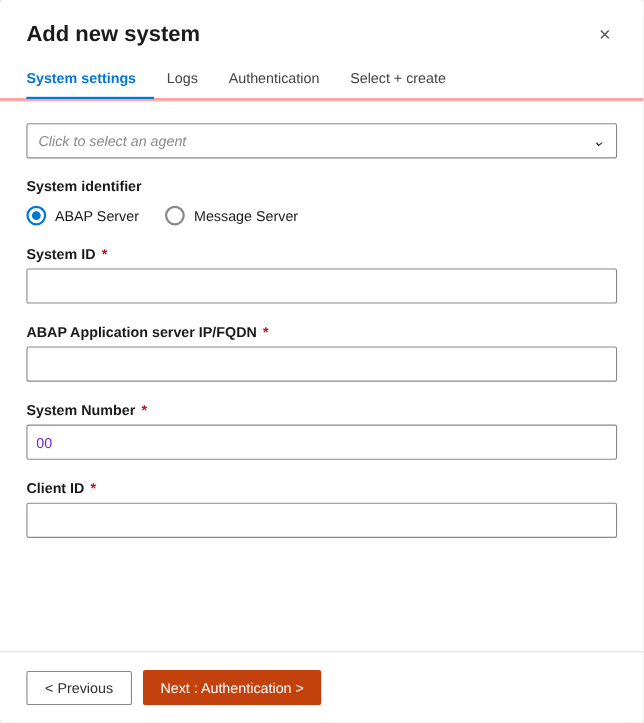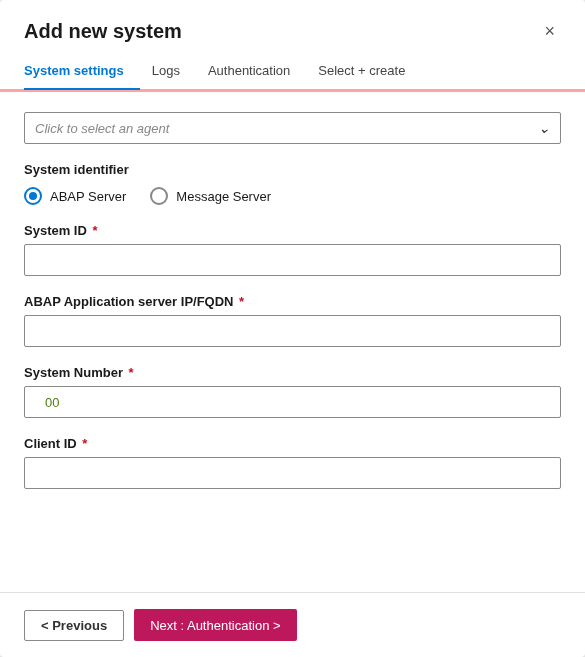--- a/index.html
+++ b/index.html
@@ -135,45 +135,44 @@
       width: 8px;
       height: 8px;
       border-radius: 50%;
       background: #0078d4;
     }
     .text-input {
       width: 100%;
       height: 32px;
       border: 1px solid #8a8886;
       border-radius: 2px;
-      padding: 0 20px;
-      font-size: 13px;
-      color: #4d7c0f;
+      padding: 0 8px;
+      font-size: 13px;
+      color: #6d28d9;
       outline: none;
     }
     .modal-footer {
       padding: 16px 24px;
       border-top: 1px solid #e0e0e0;
       display: flex;
       gap: 10px;
       align-items: center;
     }
     .btn-prev {
       border: 1px solid #8a8886;
       background: #fff;
       color: #323130;
       padding: 6px 16px;
       font-size: 13px;
       border-radius: 2px;
       cursor: pointer;
       height: 31px;
-      font-weight: bold;
     }
     .btn-next {
-      background: #be185d;
+      background: #c2410c;
       color: #fff;
       border: none;
       padding: 6px 16px;
       font-size: 13px;
       border-radius: 2px;
       cursor: pointer;
       height: 32px;
       font-weight: 500;
     }
   </style>

